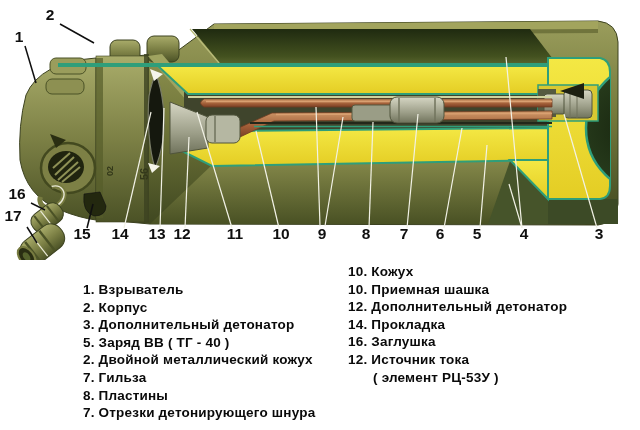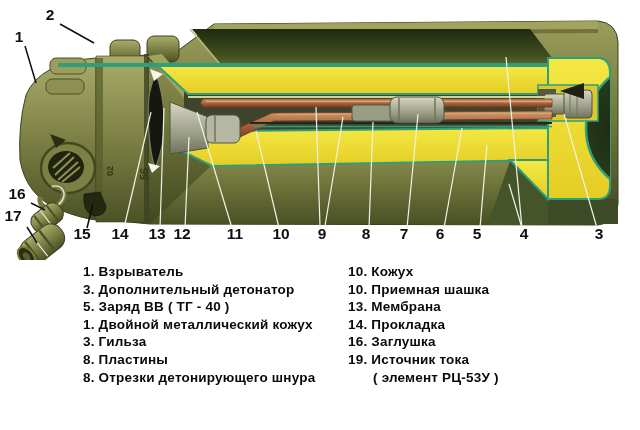--- a/index.html
+++ b/index.html
@@ -1,21 +1,21 @@
 <!DOCTYPE html>
 <html><head>
 <meta charset="utf-8">
 <style>
   html,body{margin:0;padding:0;background:#fff;}
   #stage{position:relative;width:640px;height:430px;background:#fff;overflow:hidden;
          font-family:"Liberation Sans", sans-serif;}
   #diagram-svg{position:absolute;left:0;top:0;}
   .legend-col{position:absolute;top:263px;font-size:13.5px;font-weight:bold;color:#0a0a0a;
               line-height:17.6px;white-space:nowrap;letter-spacing:0.2px;}
-  #legend-left{left:83px;}
+  #legend-left{left:83px;margin-top:18px;}
   #legend-right{left:348px;}
   .legend-line{height:17.6px;}
   .legend-line.cont{padding-left:25px;}
   .callout-num{font-weight:bold;}
 </style>
 </head>
 <body>
 
 <div id="stage">
 
@@ -212,29 +212,30 @@
         <text x="82" y="239" fill="#0f0f0f" font-size="15.5" font-weight="bold" text-anchor="middle" class="callout-num">15</text>
         <line x1="31" y1="203" x2="45" y2="210" stroke="#0f0f0f" stroke-width="1.5"></line>
         <text x="17" y="199" fill="#0f0f0f" font-size="15.5" font-weight="bold" text-anchor="middle" class="callout-num">16</text>
         <line x1="27" y1="227" x2="37" y2="243" stroke="#0f0f0f" stroke-width="1.5"></line>
         <text x="13" y="221" fill="#0f0f0f" font-size="15.5" font-weight="bold" text-anchor="middle" class="callout-num">17</text>
       </g>
   </svg>
 
   <div id="legend-left" class="legend-col">
       <div class="legend-line">1. Взрыватель</div>
+      <div class="legend-line">2. Корпус</div>
       <div class="legend-line">3. Дополнительный детонатор</div>
       <div class="legend-line">5. Заряд ВВ ( ТГ - 40 )</div>
-      <div class="legend-line">1. Двойной металлический кожух</div>
-      <div class="legend-line">3. Гильза</div>
+      <div class="legend-line">2. Двойной металлический кожух</div>
+      <div class="legend-line">7. Гильза</div>
       <div class="legend-line">8. Пластины</div>
-      <div class="legend-line">8. Отрезки детонирующего шнура</div>
+      <div class="legend-line">7. Отрезки детонирующего шнура</div>
     </div>
   <div id="legend-right" class="legend-col">
       <div class="legend-line">10. Кожух</div>
       <div class="legend-line">10. Приемная шашка</div>
-      <div class="legend-line">13. Мембрана</div>
+      <div class="legend-line">12. Дополнительный детонатор</div>
       <div class="legend-line">14. Прокладка</div>
       <div class="legend-line">16. Заглушка</div>
-      <div class="legend-line">19. Источник тока</div>
+      <div class="legend-line">12. Источник тока</div>
       <div class="legend-line cont">( элемент РЦ-53У )</div>
     </div>
 </div>
 
 </body></html>

